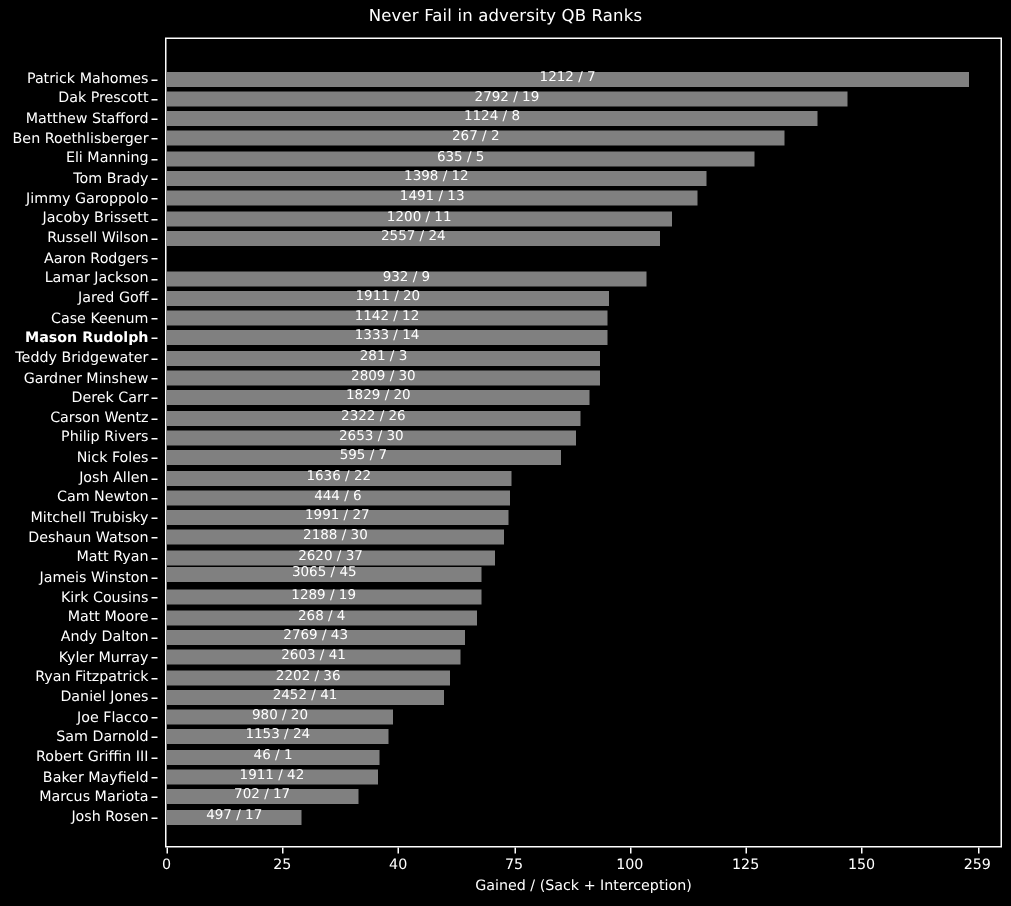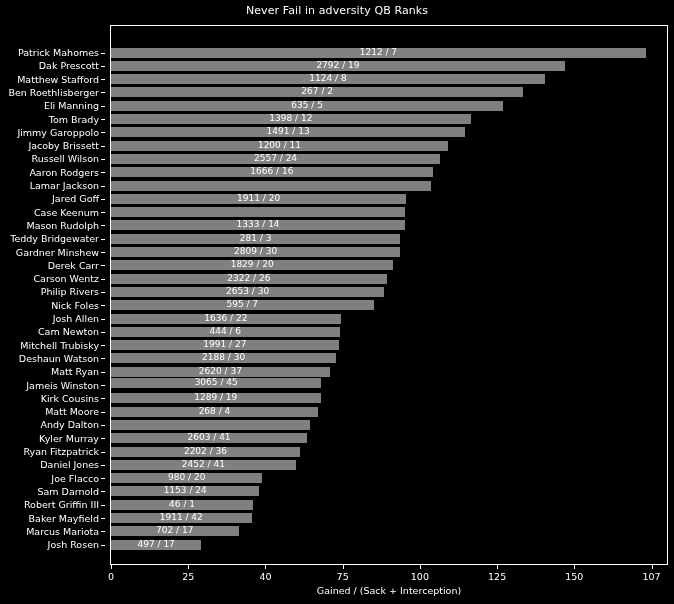--- a/index.html
+++ b/index.html
@@ -158,21 +158,21 @@
       <div class="y-label" style="top: 127.4px;">Russell Wilson</div>
       <div class="y-tick" style="top: 132.9px;"></div>
       <div class="y-label" style="top: 140.7px;">Aaron Rodgers</div>
       <div class="y-tick" style="top: 146.2px;"></div>
       <div class="y-label" style="top: 154px;">Lamar Jackson</div>
       <div class="y-tick" style="top: 159.5px;"></div>
       <div class="y-label" style="top: 167.3px;">Jared Goff</div>
       <div class="y-tick" style="top: 172.8px;"></div>
       <div class="y-label" style="top: 180.6px;">Case Keenum</div>
       <div class="y-tick" style="top: 186.1px;"></div>
-      <div class="y-label" style="top: 193.9px;">Mason Rudolph</div>
+      <div class="y-label" style="top: 193.9px; font-weight: bold;">Mason Rudolph</div>
       <div class="y-tick" style="top: 199.4px;"></div>
       <div class="y-label" style="top: 207.2px;">Teddy Bridgewater</div>
       <div class="y-tick" style="top: 212.7px;"></div>
       <div class="y-label" style="top: 220.5px;">Gardner Minshew</div>
       <div class="y-tick" style="top: 226px;"></div>
       <div class="y-label" style="top: 233.8px;">Derek Carr</div>
       <div class="y-tick" style="top: 239.3px;"></div>
       <div class="y-label" style="top: 247.1px;">Carson Wentz</div>
       <div class="y-tick" style="top: 252.6px;"></div>
       <div class="y-label" style="top: 260.4px;">Philip Rivers</div>
@@ -247,33 +247,31 @@
         <div class="bar-value" style="left: 0px; width: 354.265px;">1491 / 13</div>
       </div>
       <div class="bar-row" style="top: 114.6px; width: 556px;">
         <div class="bar" style="width: 336.967px; background: rgb(128, 128, 128);"></div>
         <div class="bar-value" style="left: 0px; width: 336.967px;">1200 / 11</div>
       </div>
       <div class="bar-row" style="top: 127.9px; width: 556px;">
         <div class="bar" style="width: 329.09px; background: rgb(128, 128, 128);"></div>
         <div class="bar-value" style="left: 0px; width: 329.09px;">2557 / 24</div>
       </div>
-      <div class="bar-row" style="top: 141.2px; width: 556px;">
-        <div class="bar" style="width: 321.646px; background: rgb(128, 128, 128);"></div>
-        <div class="bar-value" style="left: 0px; width: 321.646px;">1666 / 16</div>
-      </div>
       <div class="bar-row" style="top: 154.5px; width: 556px;">
         <div class="bar" style="width: 319.885px; background: rgb(128, 128, 128);"></div>
+        <div class="bar-value" style="left: 0px; width: 319.885px;">932 / 9</div>
       </div>
       <div class="bar-row" style="top: 167.8px; width: 556px;">
         <div class="bar" style="width: 295.143px; background: rgb(128, 128, 128);"></div>
         <div class="bar-value" style="left: 0px; width: 295.143px;">1911 / 20</div>
       </div>
       <div class="bar-row" style="top: 181.1px; width: 556px;">
         <div class="bar" style="width: 293.97px; background: rgb(128, 128, 128);"></div>
+        <div class="bar-value" style="left: 0px; width: 293.97px;">1142 / 12</div>
       </div>
       <div class="bar-row" style="top: 194.4px; width: 556px;">
         <div class="bar" style="width: 294.093px; background: rgb(128, 128, 128);"></div>
         <div class="bar-value" style="left: 0px; width: 294.093px;">1333 / 14</div>
       </div>
       <div class="bar-row" style="top: 207.7px; width: 556px;">
         <div class="bar" style="width: 289.336px; background: rgb(128, 128, 128);"></div>
         <div class="bar-value" style="left: 0px; width: 289.336px;">281 / 3</div>
       </div>
       <div class="bar-row" style="top: 221px; width: 556px;">
@@ -323,20 +321,21 @@
       <div class="bar-row" style="top: 367.3px; width: 556px;">
         <div class="bar" style="width: 209.55px; background: rgb(128, 128, 128);"></div>
         <div class="bar-value" style="left: 0px; width: 209.55px;">1289 / 19</div>
       </div>
       <div class="bar-row" style="top: 380.6px; width: 556px;">
         <div class="bar" style="width: 206.956px; background: rgb(128, 128, 128);"></div>
         <div class="bar-value" style="left: 0px; width: 206.956px;">268 / 4</div>
       </div>
       <div class="bar-row" style="top: 393.9px; width: 556px;">
         <div class="bar" style="width: 198.924px; background: rgb(128, 128, 128);"></div>
+        <div class="bar-value" style="left: 0px; width: 198.924px;">2769 / 43</div>
       </div>
       <div class="bar-row" style="top: 407.2px; width: 556px;">
         <div class="bar" style="width: 196.114px; background: rgb(128, 128, 128);"></div>
         <div class="bar-value" style="left: 0px; width: 196.114px;">2603 / 41</div>
       </div>
       <div class="bar-row" style="top: 420.5px; width: 556px;">
         <div class="bar" style="width: 188.947px; background: rgb(128, 128, 128);"></div>
         <div class="bar-value" style="left: 0px; width: 188.947px;">2202 / 36</div>
       </div>
       <div class="bar-row" style="top: 433.8px; width: 556px;">
@@ -378,18 +377,18 @@
       <div class="x-tick-label" style="left: 265.444px;">40</div>
       <div class="x-tick-mark" style="left: 342.667px;"></div>
       <div class="x-tick-label" style="left: 342.667px;">75</div>
       <div class="x-tick-mark" style="left: 419.889px;"></div>
       <div class="x-tick-label" style="left: 419.889px;">100</div>
       <div class="x-tick-mark" style="left: 497.111px;"></div>
       <div class="x-tick-label" style="left: 497.111px;">125</div>
       <div class="x-tick-mark" style="left: 574.333px;"></div>
       <div class="x-tick-label" style="left: 574.333px;">150</div>
       <div class="x-tick-mark" style="left: 651.556px;"></div>
-      <div class="x-tick-label" style="left: 651.556px;">107</div>
+      <div class="x-tick-label" style="left: 651.556px;">259</div>
     </div>
 
   <div id="xaxis-label">Gained / (Sack + Interception)</div>
 
 </div>
 
 </body></html>

